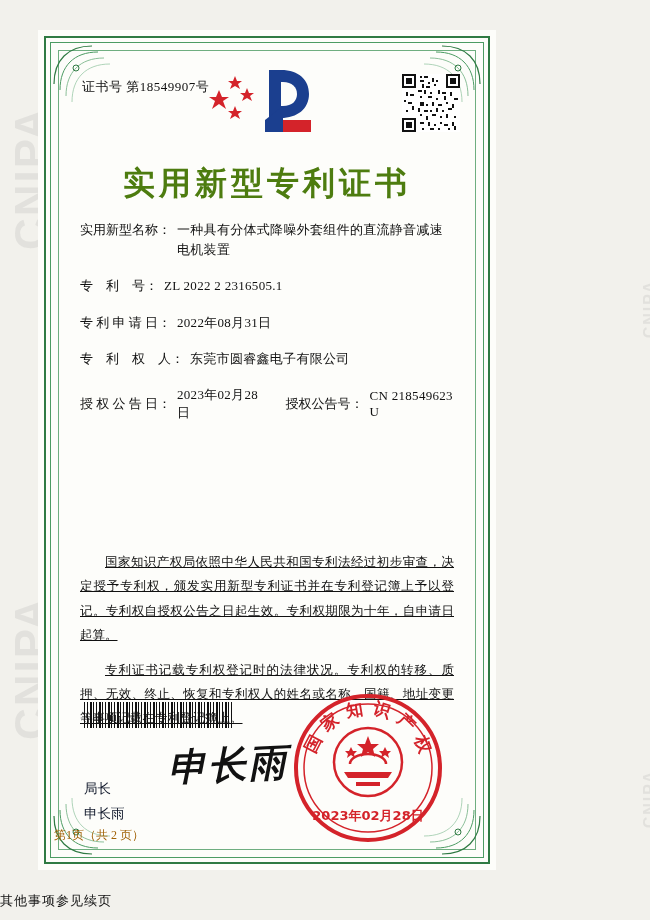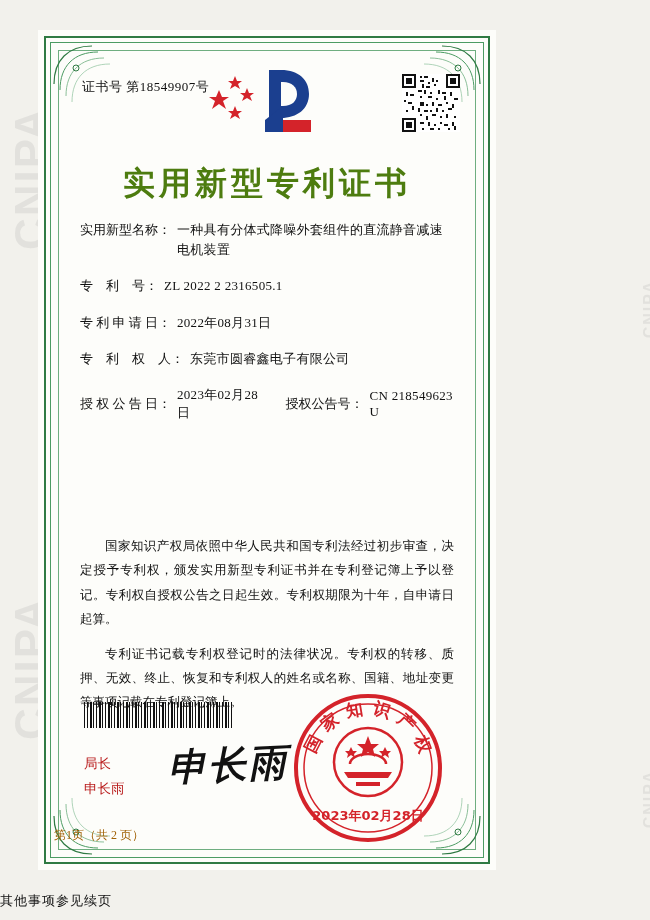--- a/index.html
+++ b/index.html
@@ -116,22 +116,22 @@
     position:absolute; left:46px; top:672px;
     width:148px; height:26px;
     background:
       repeating-linear-gradient(to right,
         #111 0px, #111 1.5px, transparent 1.5px, transparent 3px,
         #111 3px, #111 4px, transparent 4px, transparent 6.5px,
         #111 6.5px,#111 8px, transparent 8px, transparent 9px);
   }
 
   .sig-block{
-    position:absolute; left:46px; top:722px;
-    font-size:13.5px; line-height:1.85; color:#b91c1c;
+    position:absolute; left:46px; top:747px;
+    font-size:13.5px; line-height:1.85; color:#0f172a;
   }
   .signature{
     position:absolute; left:130px; top:710px;
     font-size:38px;
     font-family:"DejaVu Serif", serif;
     font-weight:700;
     font-style:italic;
     color:#111;
     letter-spacing:2px;
     transform:rotate(-3deg);
@@ -317,21 +317,21 @@
       <span class="val">东莞市圆睿鑫电子有限公司</span>
     </div>
     <div class="row-two">
       <span class="lbl">授 权 公 告 日：</span>
       <span class="val">2023年02月28日</span>
       <span class="lbl second">授权公告号：</span>
       <span class="val">CN 218549623 U</span>
     </div>
   </div>
 
-  <div class="para" style="top:504px;">
+  <div class="para" style="top:520px;text-decoration:underline;">
     <p>国家知识产权局依照中华人民共和国专利法经过初步审查，决定授予专利权，颁发实用新型专利证书并在专利登记簿上予以登记。专利权自授权公告之日起生效。专利权期限为十年，自申请日起算。</p>
     <p>专利证书记载专利权登记时的法律状况。专利权的转移、质押、无效、终止、恢复和专利权人的姓名或名称、国籍、地址变更等事项记载在专利登记簿上。</p>
   </div>
 
   <div class="barcode"></div>
 
   <div class="sig-block">
     <div>局长</div>
     <div>申长雨</div>
   </div>

